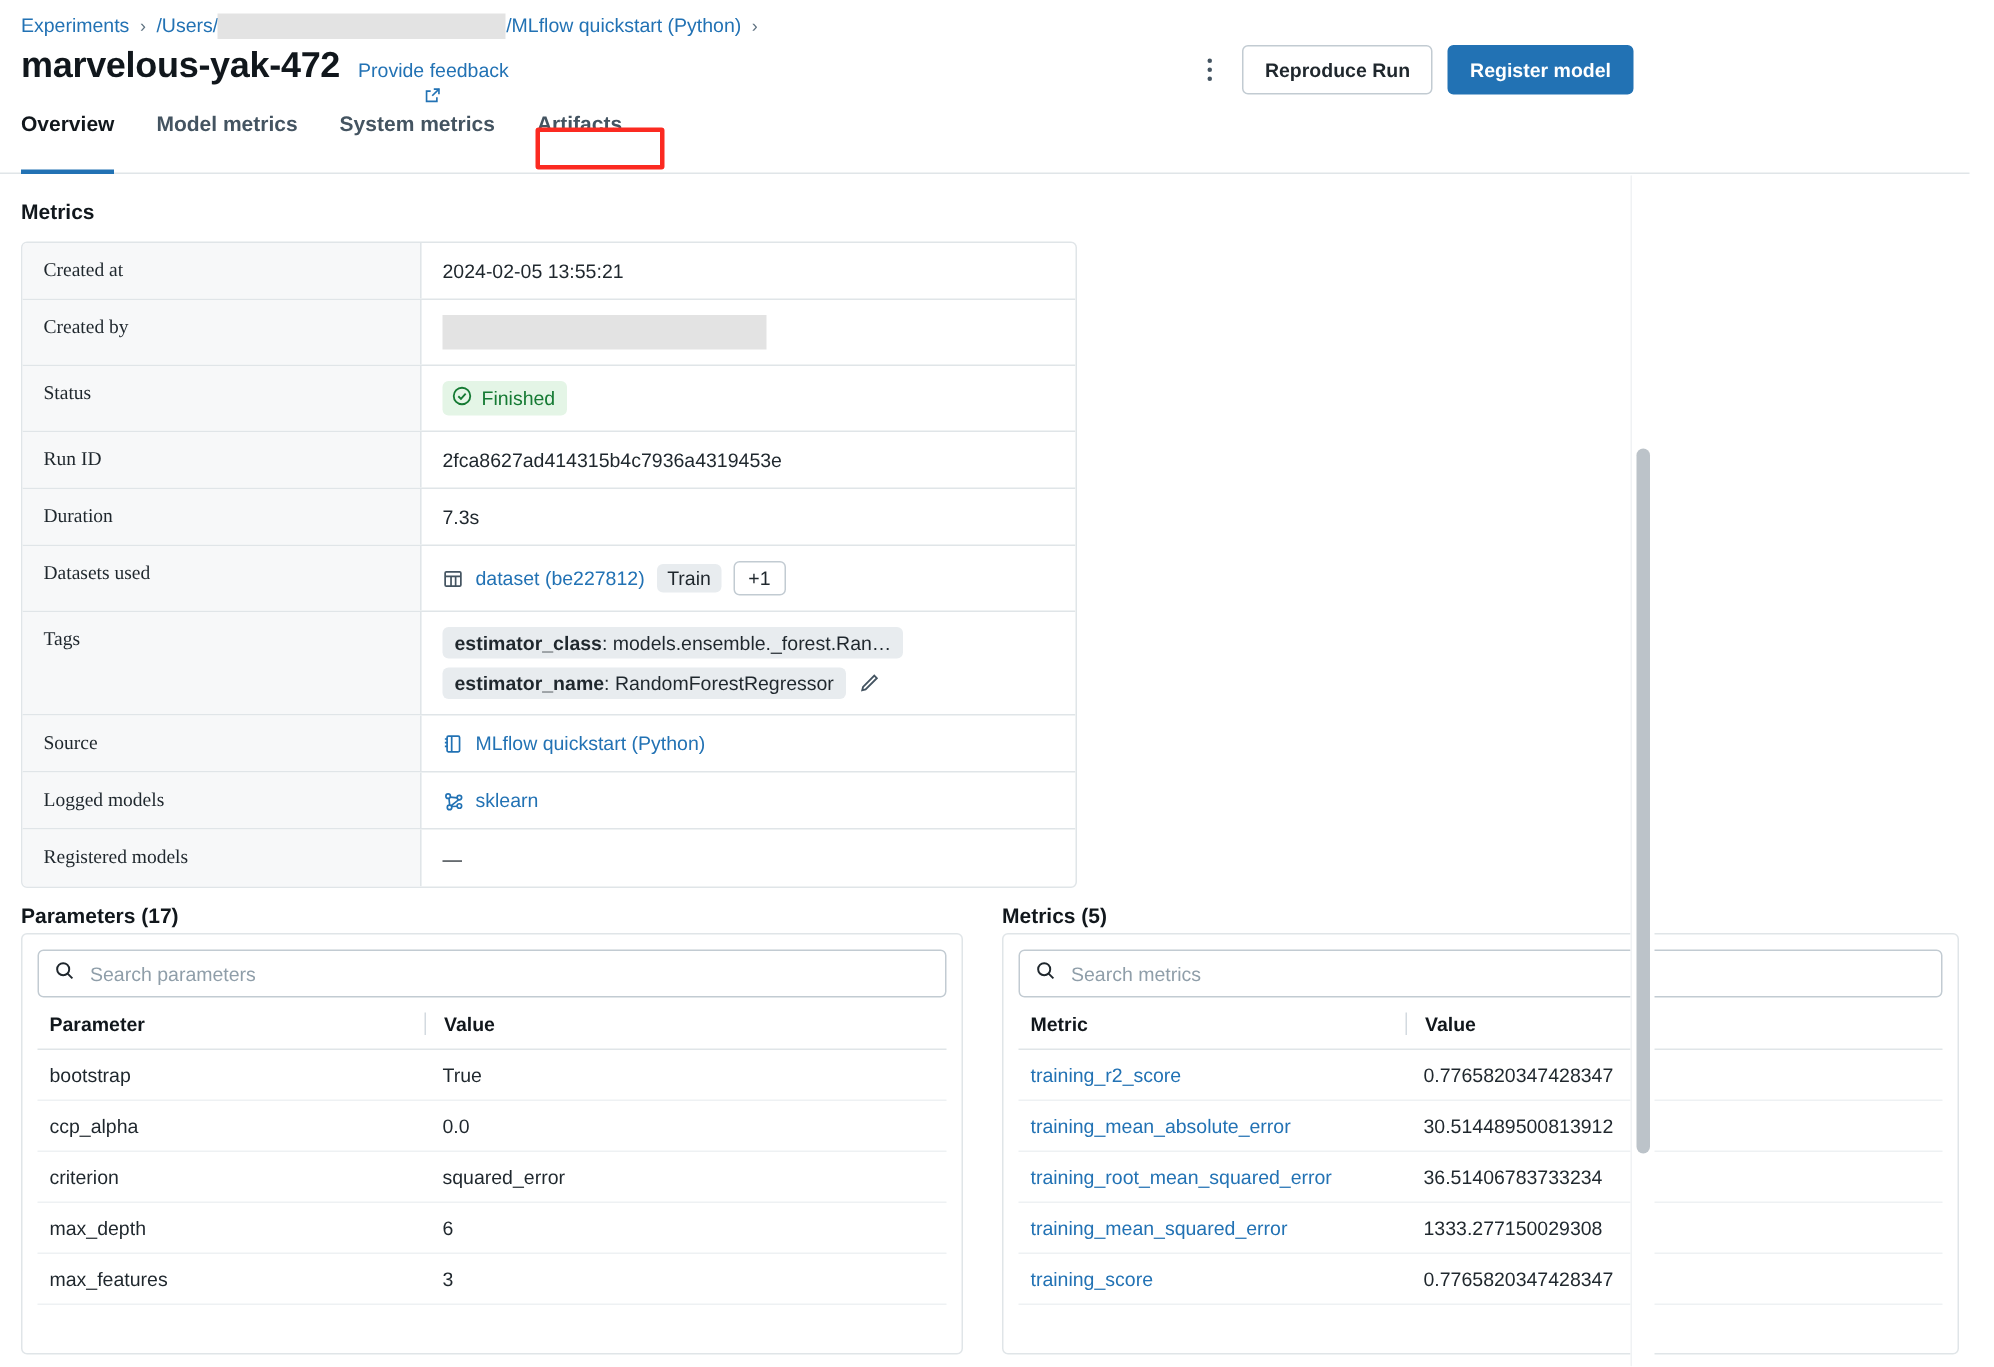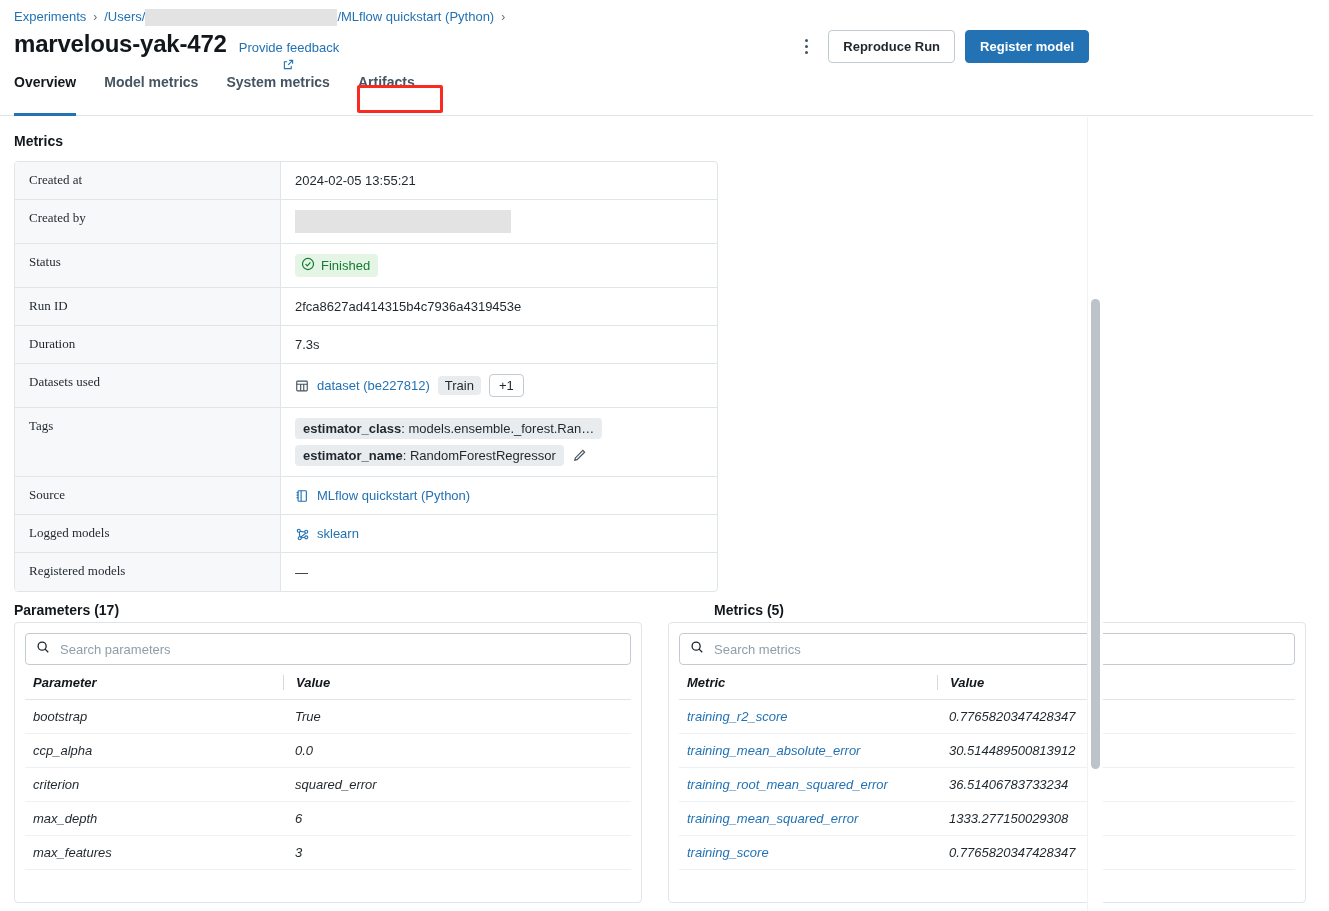--- a/index.html
+++ b/index.html
@@ -125,21 +125,21 @@
     white-space: nowrap; overflow:hidden; text-overflow: ellipsis;
   }
   .tag-pill b { font-weight: 700; }
   .pencil { width:15px; height:15px; color:#445461; cursor:pointer; }
 
   .src-link { color:#2272b4; cursor:pointer; }
   .dash { color:#1f272d; }
 
   
   #params-title { left:14px; top: 602px; }
-  #metrics-title { left:668px; top: 602px; margin-left: 46px; }
+  #metrics-title { left:668px; top: 602px; }
 
   .panel {
     position:absolute; top: 622px; border:1px solid #e0e5e8;
     border-radius: 4px; background:#fff; overflow:hidden;
   }
   #params-panel { left: 14px; width: 628px; height: 281px; }
   #metrics-panel { left: 668px; width: 638px; height: 281px; }
 
   .search-wrap { padding: 10px 10px 0 10px; }
   .search-box {
@@ -147,21 +147,21 @@
     border:1px solid #c2cbd2; border-radius: 4px; padding: 0 10px;
   }
   .search-box svg { flex: 0 0 14px; color:#1f272d; }
   .search-box input {
     border:none; outline:none; flex:1; font-size:13px;
     font-family:"Liberation Sans", sans-serif; color:#1f272d;
     background: transparent;
   }
   .search-box input::placeholder { color:#8f9ea9; }
 
-  .grid { margin-top: 10px; font-size: 13px; font-style: italic; }
+  .grid { margin-top: 10px; font-size: 13px; }
   .g-head {
     display:flex; font-weight:700; color:#11171c;
     padding: 0 0 9px 0; margin: 0 10px; border-bottom: 1px solid #e0e5e8;
     position: relative;
   }
   .g-row {
     display:flex; margin: 0 10px; border-bottom: 1px solid #eef1f3;
     padding: 9px 0;
   }
   .g-c1 { width: 258px; flex: 0 0 258px; padding-left: 8px; }

